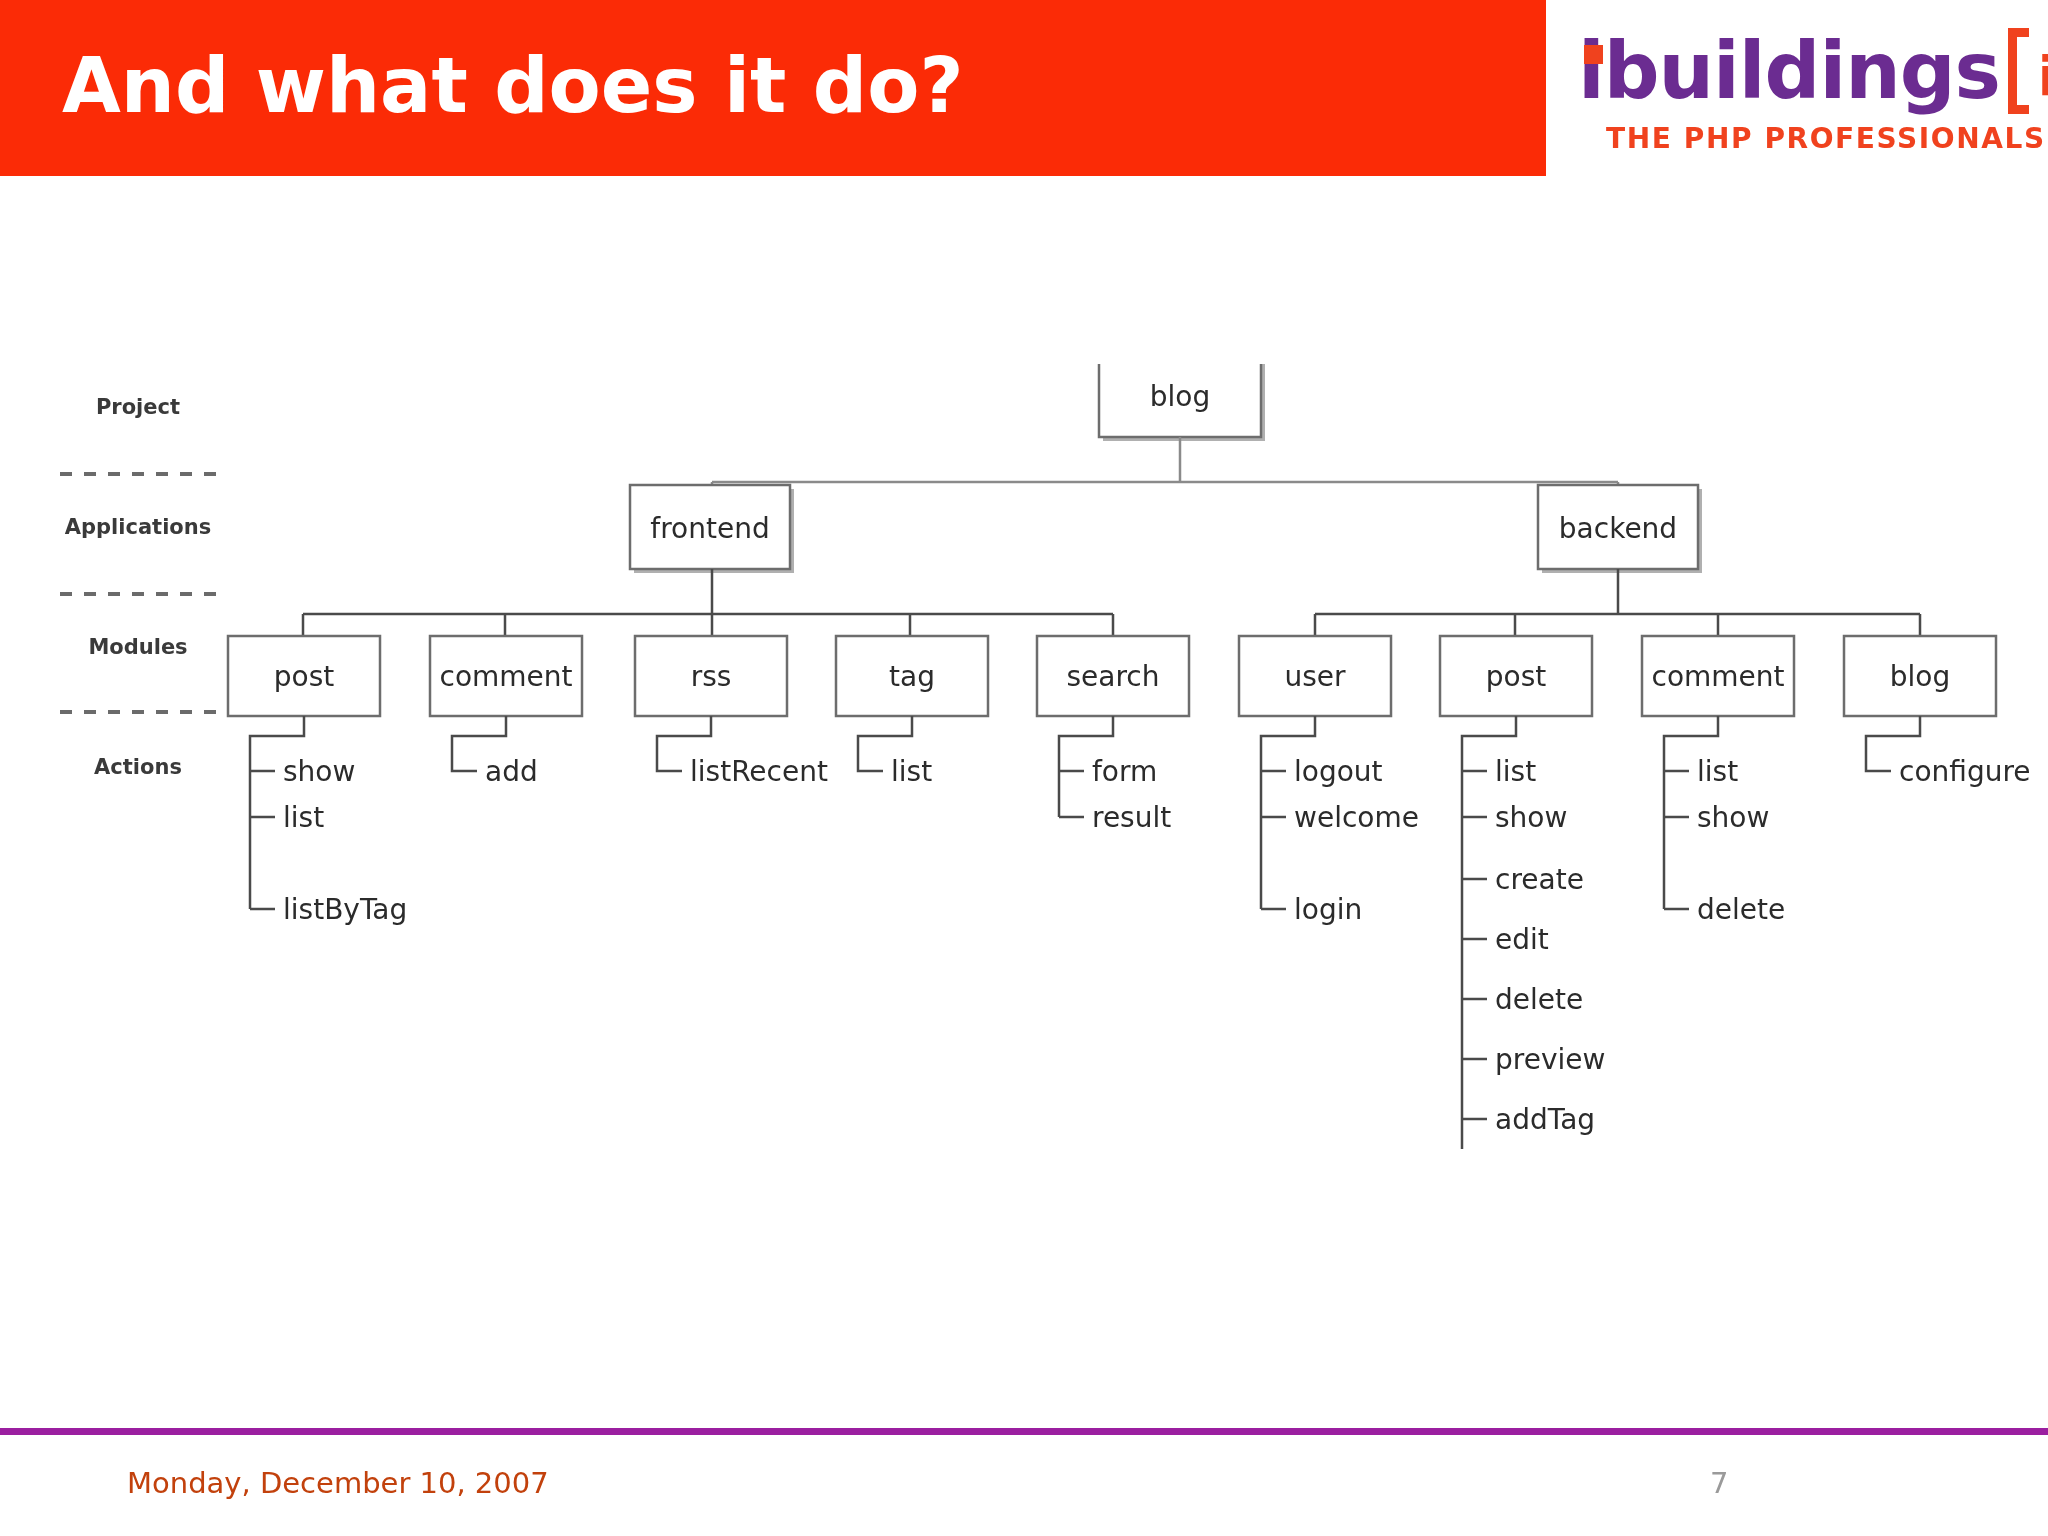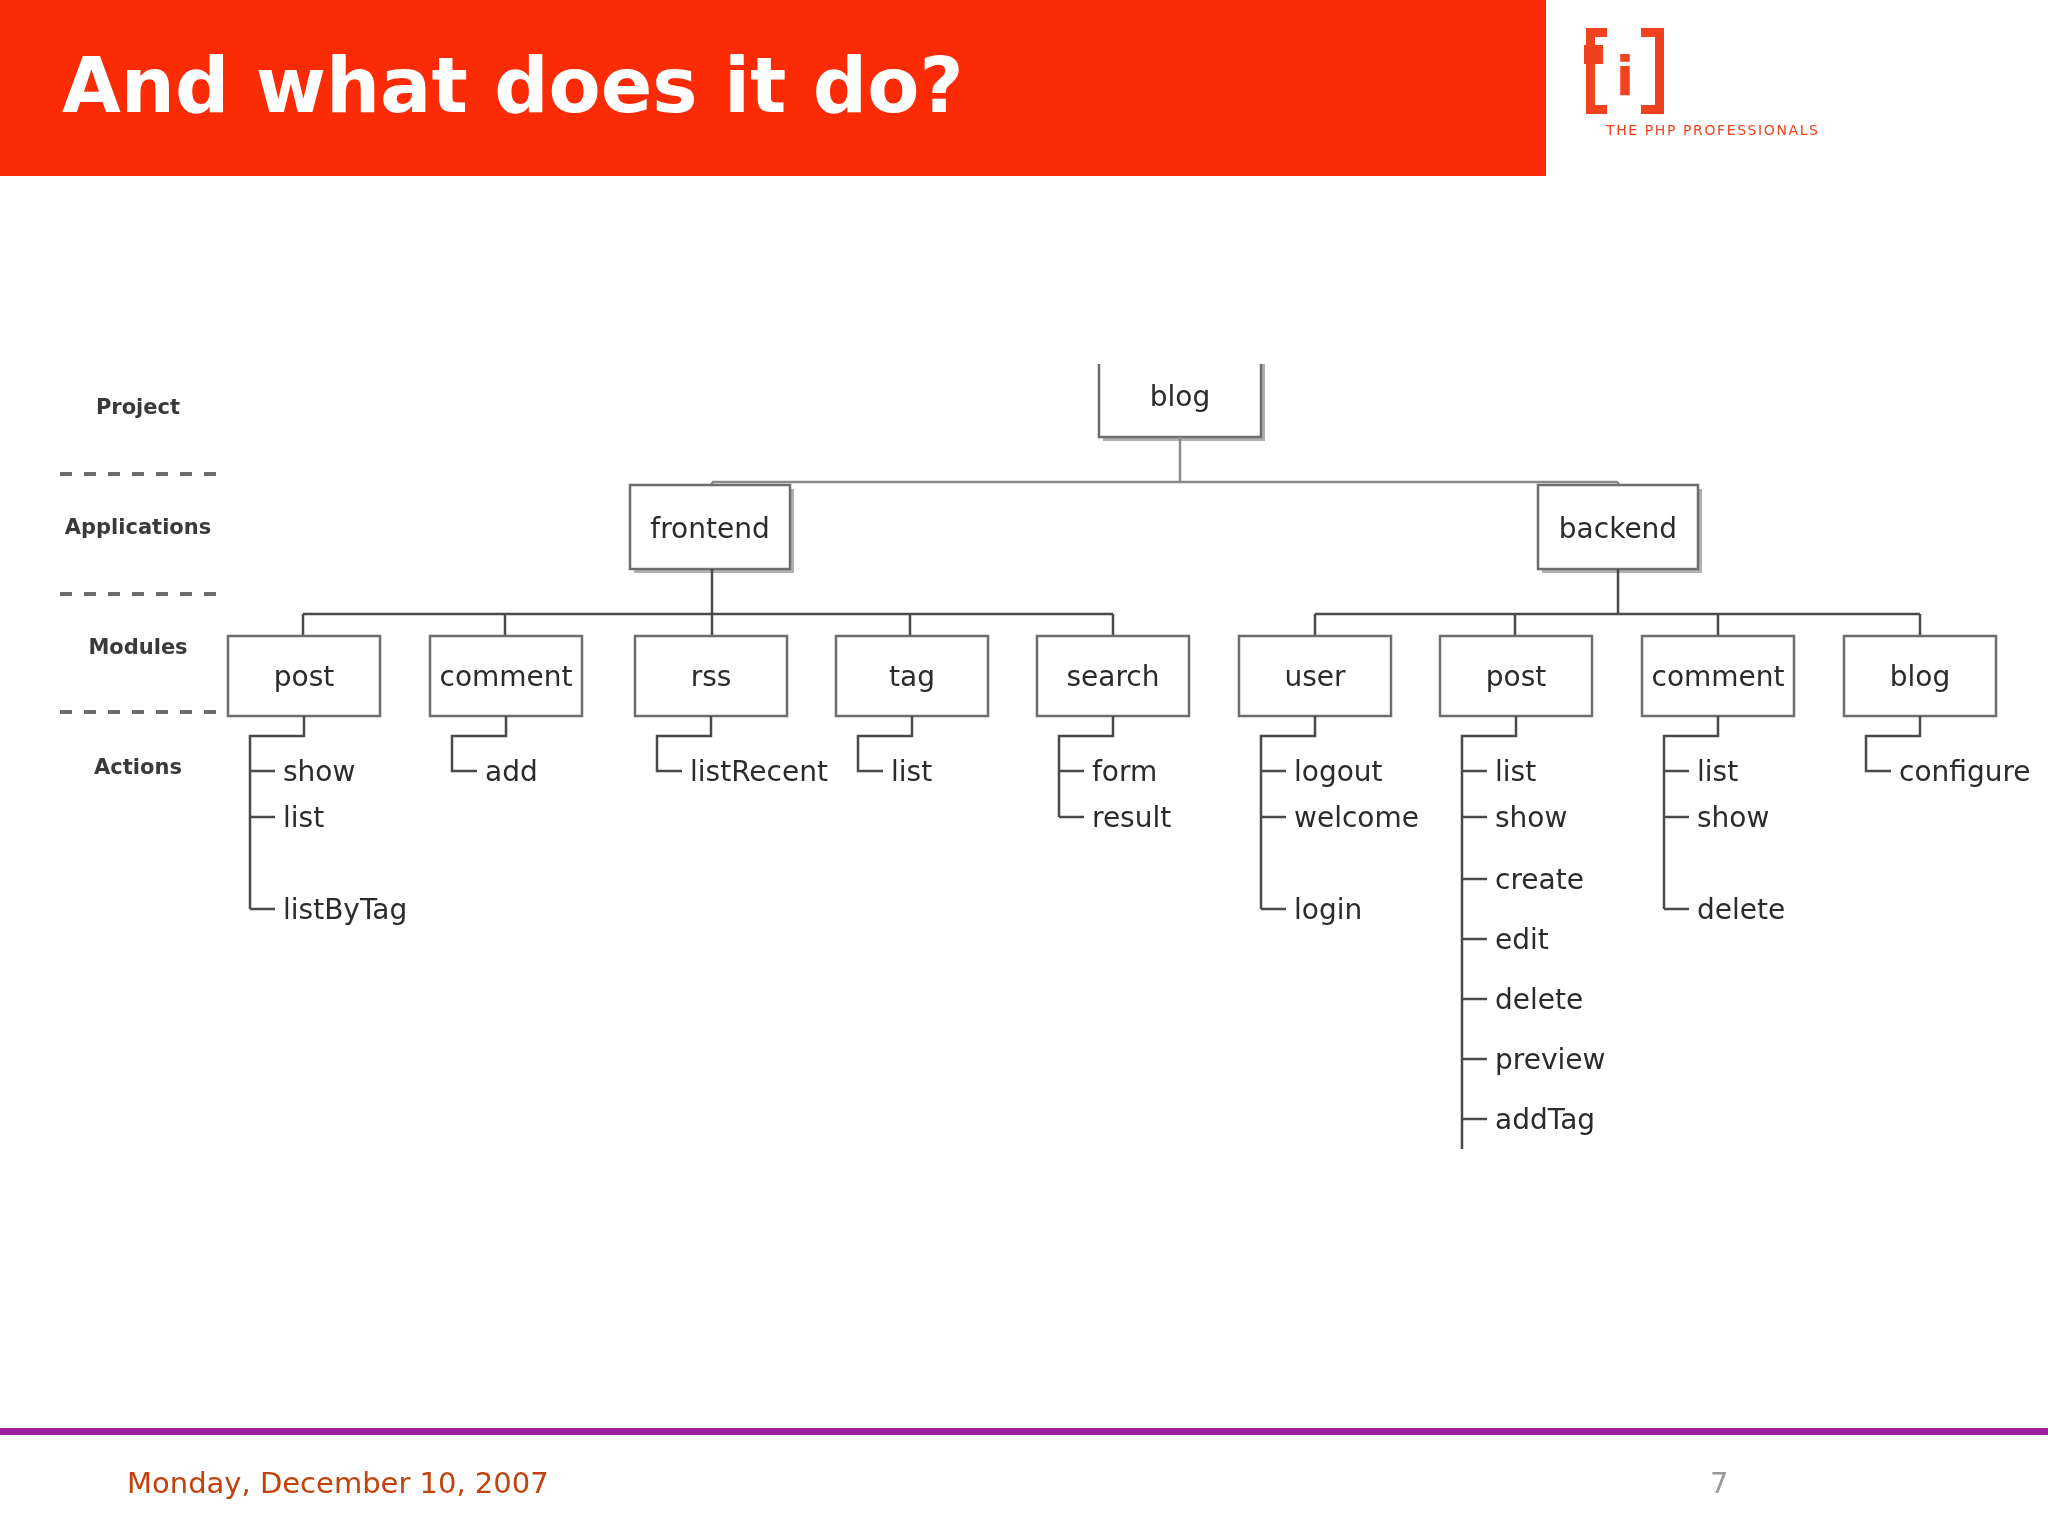--- a/index.html
+++ b/index.html
@@ -106,22 +106,22 @@
     font-weight: bold;
     font-size: 54px;
     line-height: 52px;
     color: #F0421E;
   }
   #logo-tagline {
     position: absolute;
     left: 28px;
     top: 94px;
     font-family: "DejaVu Sans", sans-serif;
-    font-weight: normal;
-    font-size: 14px;
+    font-weight: bold;
+    font-size: 28px;
     letter-spacing: 1.6px;
     color: #F0421E;
     white-space: nowrap;
   }
 
   
   #diagram {
     position: absolute;
     left: 0;
     top: 364px;
@@ -200,20 +200,21 @@
   }
 </style>
 </head>
 <body>
 
 <div id="header-bar"></div>
 <div id="slide-title">And what does it do?</div>
 
 <div id="logo">
   <div id="logo-wordmark">
+    <span id="logo-word">ibuildings</span>
     <span id="logo-dot"></span>
     <span id="logo-bracket">
       <span id="logo-bracket-i">i</span>
     </span>
   </div>
   <div id="logo-tagline">THE PHP PROFESSIONALS</div>
 </div>
 
 <div id="diagram">
   <svg width="2048" height="840" viewBox="0 0 2048 840" xmlns="http://www.w3.org/2000/svg">

